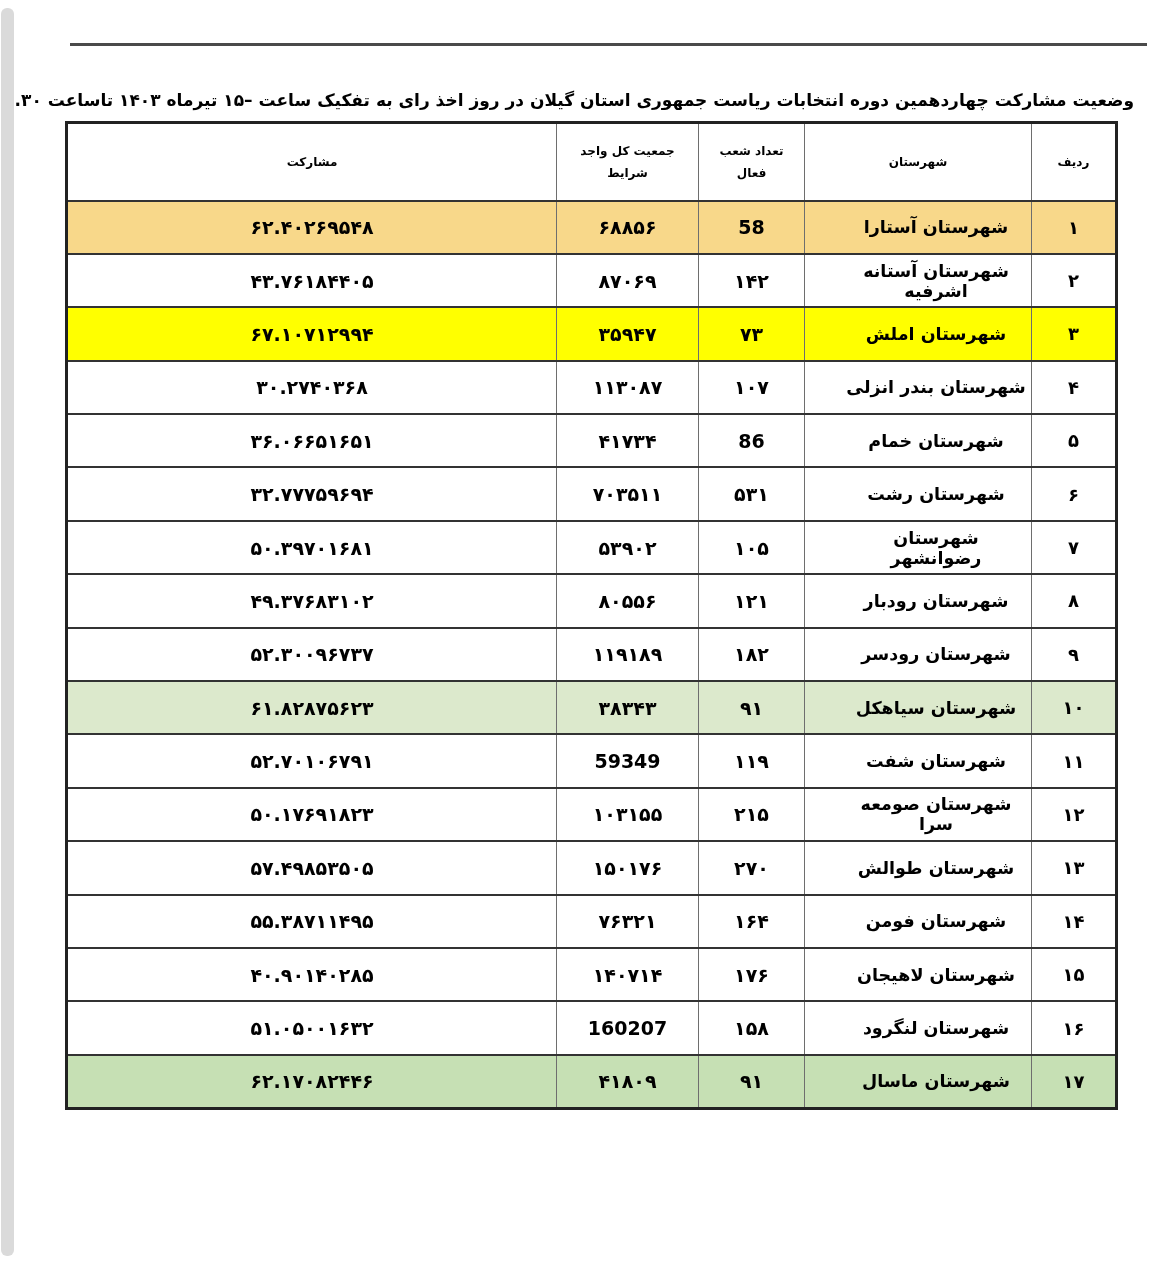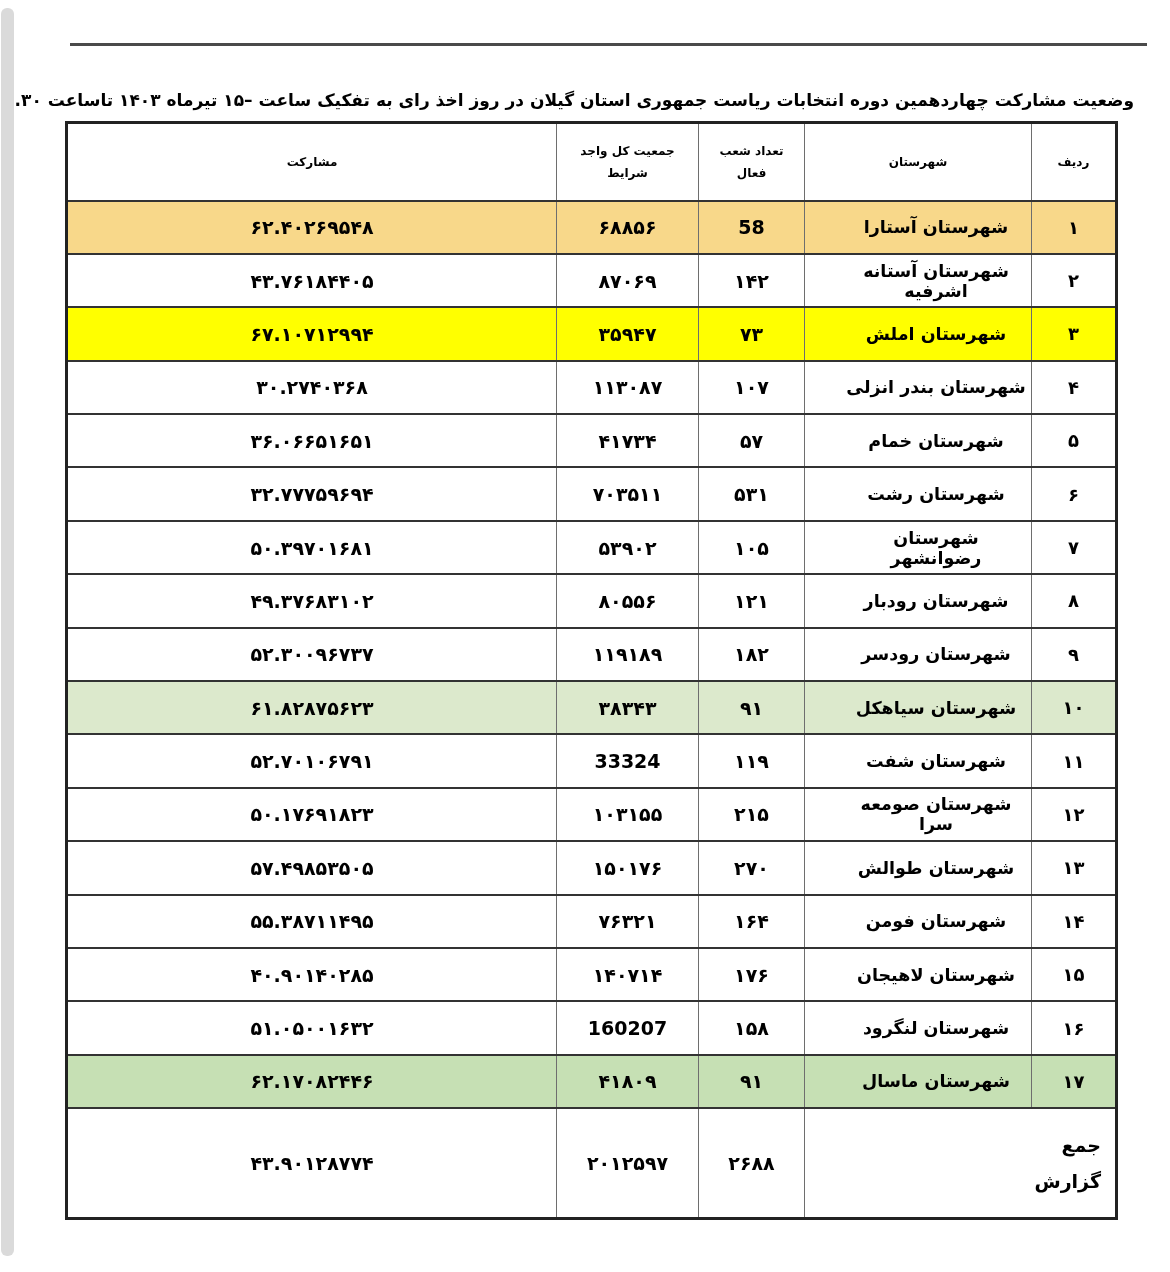--- a/index.html
+++ b/index.html
@@ -137,21 +137,21 @@
       <tr class="data">
         <td class="c-no">۴</td>
         <td class="c-county">شهرستان بندر انزلی</td>
         <td class="c-br">۱۰۷</td>
         <td class="c-pop">۱۱۳۰۸۷</td>
         <td class="c-part">۳۰.۲۷۴۰۳۶۸</td>
       </tr>
       <tr class="data">
         <td class="c-no">۵</td>
         <td class="c-county">شهرستان خمام</td>
-        <td class="c-br">۵۷</td>
+        <td class="c-br">86</td>
         <td class="c-pop">۴۱۷۳۴</td>
         <td class="c-part">۳۶.۰۶۶۵۱۶۵۱</td>
       </tr>
       <tr class="data">
         <td class="c-no">۶</td>
         <td class="c-county">شهرستان رشت</td>
         <td class="c-br">۵۳۱</td>
         <td class="c-pop">۷۰۳۵۱۱</td>
         <td class="c-part">۳۲.۷۷۷۵۹۶۹۴</td>
       </tr>
@@ -180,21 +180,21 @@
         <td class="c-no">۱۰</td>
         <td class="c-county">شهرستان سیاهکل</td>
         <td class="c-br">۹۱</td>
         <td class="c-pop">۳۸۳۴۳</td>
         <td class="c-part">۶۱.۸۲۸۷۵۶۲۳</td>
       </tr>
       <tr class="data">
         <td class="c-no">۱۱</td>
         <td class="c-county">شهرستان شفت</td>
         <td class="c-br">۱۱۹</td>
-        <td class="c-pop">33324</td>
+        <td class="c-pop">59349</td>
         <td class="c-part">۵۲.۷۰۱۰۶۷۹۱</td>
       </tr>
       <tr class="data">
         <td class="c-no">۱۲</td>
         <td class="c-county">شهرستان صومعه سرا</td>
         <td class="c-br">۲۱۵</td>
         <td class="c-pop">۱۰۳۱۵۵</td>
         <td class="c-part">۵۰.۱۷۶۹۱۸۲۳</td>
       </tr>
       <tr class="data">
@@ -225,25 +225,18 @@
         <td class="c-pop">160207</td>
         <td class="c-part">۵۱.۰۵۰۰۱۶۳۲</td>
       </tr>
       <tr class="data hl-green">
         <td class="c-no">۱۷</td>
         <td class="c-county">شهرستان ماسال</td>
         <td class="c-br">۹۱</td>
         <td class="c-pop">۴۱۸۰۹</td>
         <td class="c-part">۶۲.۱۷۰۸۲۴۴۶</td>
       </tr>
-      <tr class="total">
-        <td colspan="2" class="c-total-label">جمع
-گزارش</td>
-        <td class="c-br">۲۶۸۸</td>
-        <td class="c-pop">۲۰۱۲۵۹۷</td>
-        <td class="c-part">۴۳.۹۰۱۲۸۷۷۴</td>
-      </tr>
     </tbody>
   </table>
 
   <div class="scrollbar"></div>
 
 </div>
 
 </body></html>

